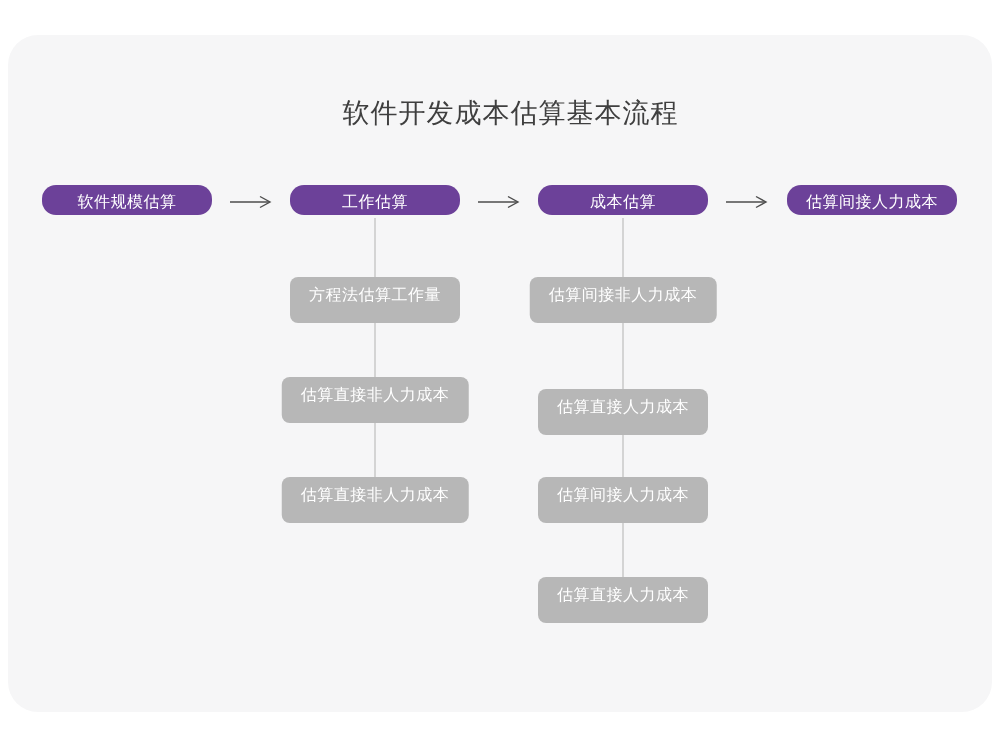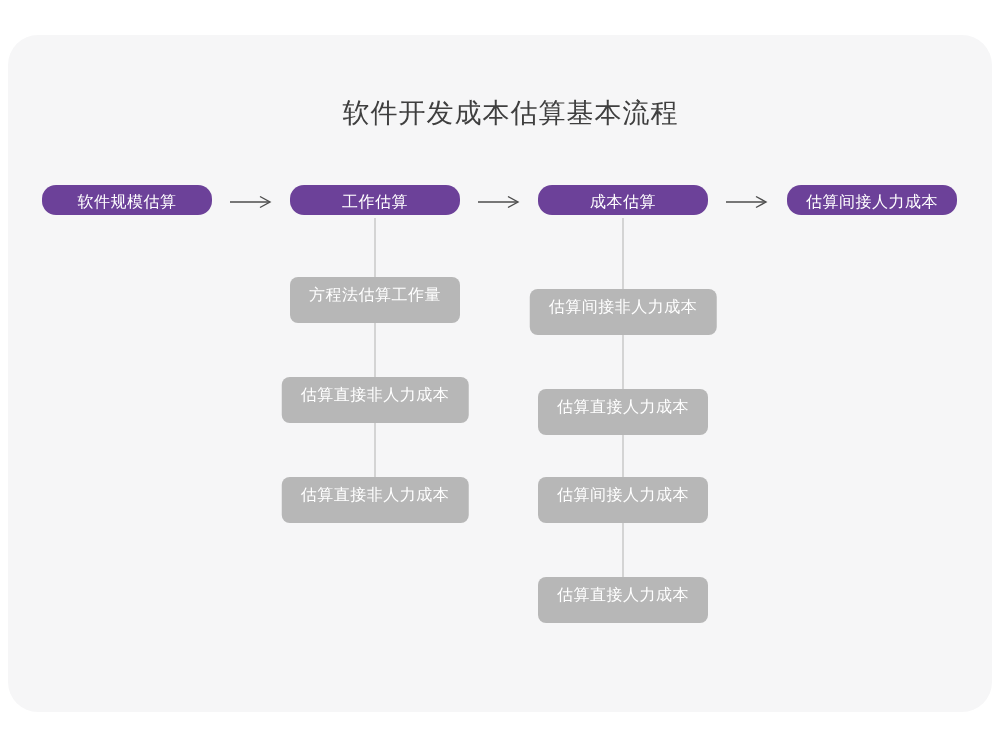--- a/index.html
+++ b/index.html
@@ -110,16 +110,16 @@
   <line x1="1" y1="7" x2="40" y2="7" stroke="#4D4D4D" stroke-width="1.4"></line>
   <polyline points="31,1.5 41,7 31,12.5" fill="none" stroke="#4D4D4D" stroke-width="1.4"></polyline>
 </svg>
 
 <div class="stage-node" style="left:787px;">估算间接人力成本</div>
 
 <div class="method-node" style="left:375px; top:277px;">方程法估算工作量</div>
 <div class="method-node" style="left:375px; top:377px;">估算直接非人力成本</div>
 <div class="method-node" style="left:375px; top:477px;">估算直接非人力成本</div>
 
-<div class="method-node" style="left:623px; top:289px;text-align:right;">估算间接非人力成本</div>
+<div class="method-node" style="left:623px; top:277px;text-align:right;">估算间接非人力成本</div>
 <div class="method-node" style="left:623px; top:377px;margin-top:12px;">估算直接人力成本</div>
 <div class="method-node" style="left:623px; top:477px;">估算间接人力成本</div>
 <div class="method-node" style="left:623px; top:577px;">估算直接人力成本</div>
 
 </body></html>

